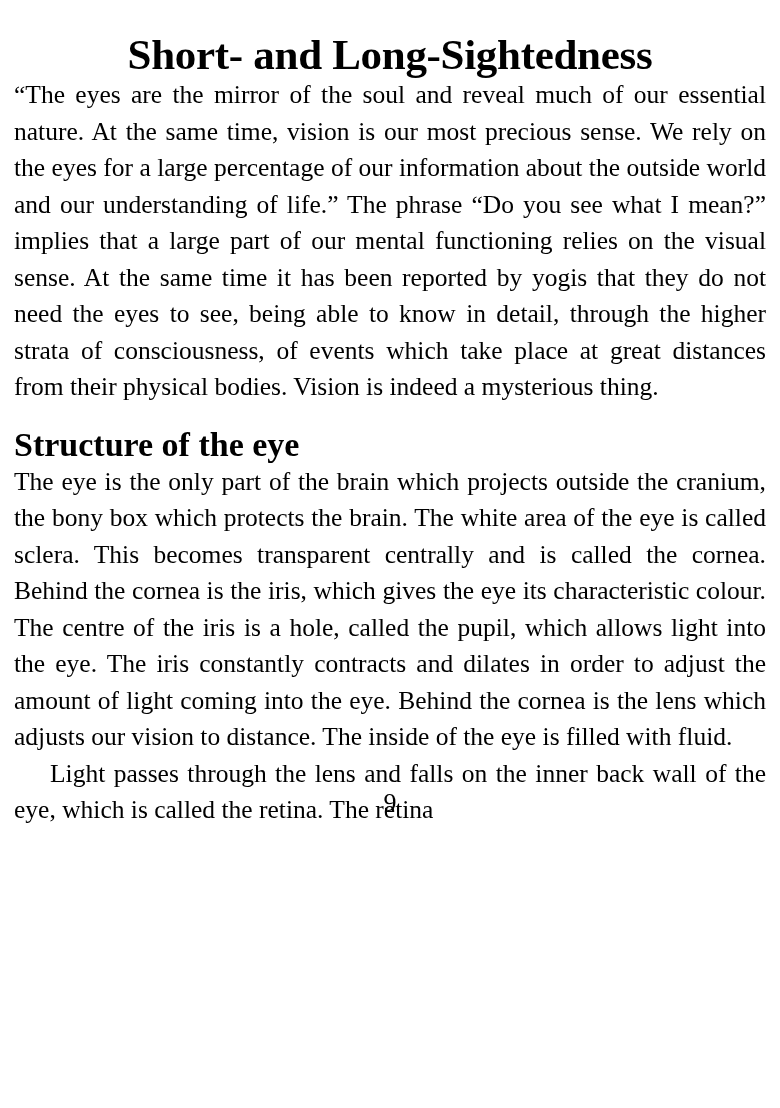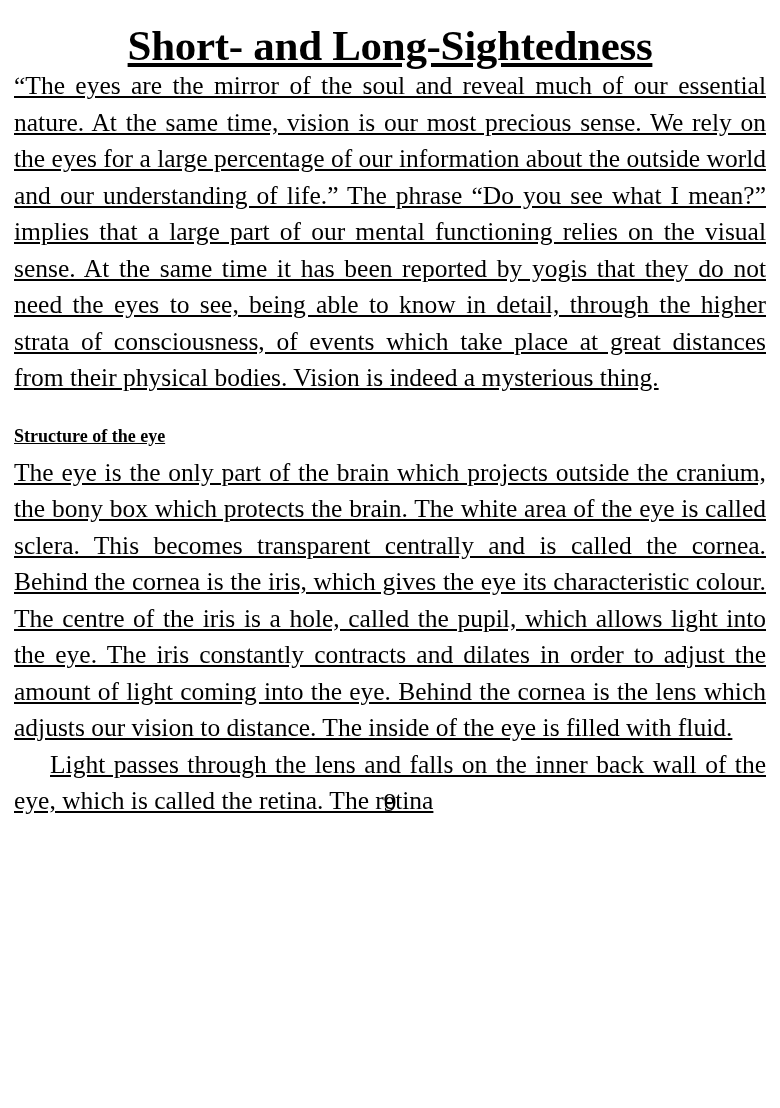--- a/index.html
+++ b/index.html
@@ -15,22 +15,21 @@
     color: #000000;
     overflow: hidden;
   }
   .page {
     position: absolute;
     left: 0;
     top: 0;
     width: 780px;
     height: 844px;
     box-sizing: border-box;
-    padding: 1px 14px;
-    text-decoration: underline;
+    padding: 10px 14px;
   }
   .page-title {
     font-family: "Liberation Serif", serif;
     font-weight: bold;
     font-size: 43px;
     line-height: 1.05;
     text-align: center;
     letter-spacing: -0.3px;
     margin: 22px 0 0 0;
     padding: 0 4px;
@@ -51,21 +50,21 @@
   }
   p.para.last-line-left {
     text-align-last: left;
   }
   p.indent {
     text-indent: 36px;
   }
   h2.section-heading {
     font-family: "Liberation Serif", serif;
     font-weight: bold;
-    font-size: 18px;
+    font-size: 34px;
     line-height: 34px;
     margin: 22px 0 2px 0;
     text-align: left;
   }
   .page-number {
     position: absolute;
     left: 0;
     right: 0;
     bottom: 26px;
     text-align: center;

